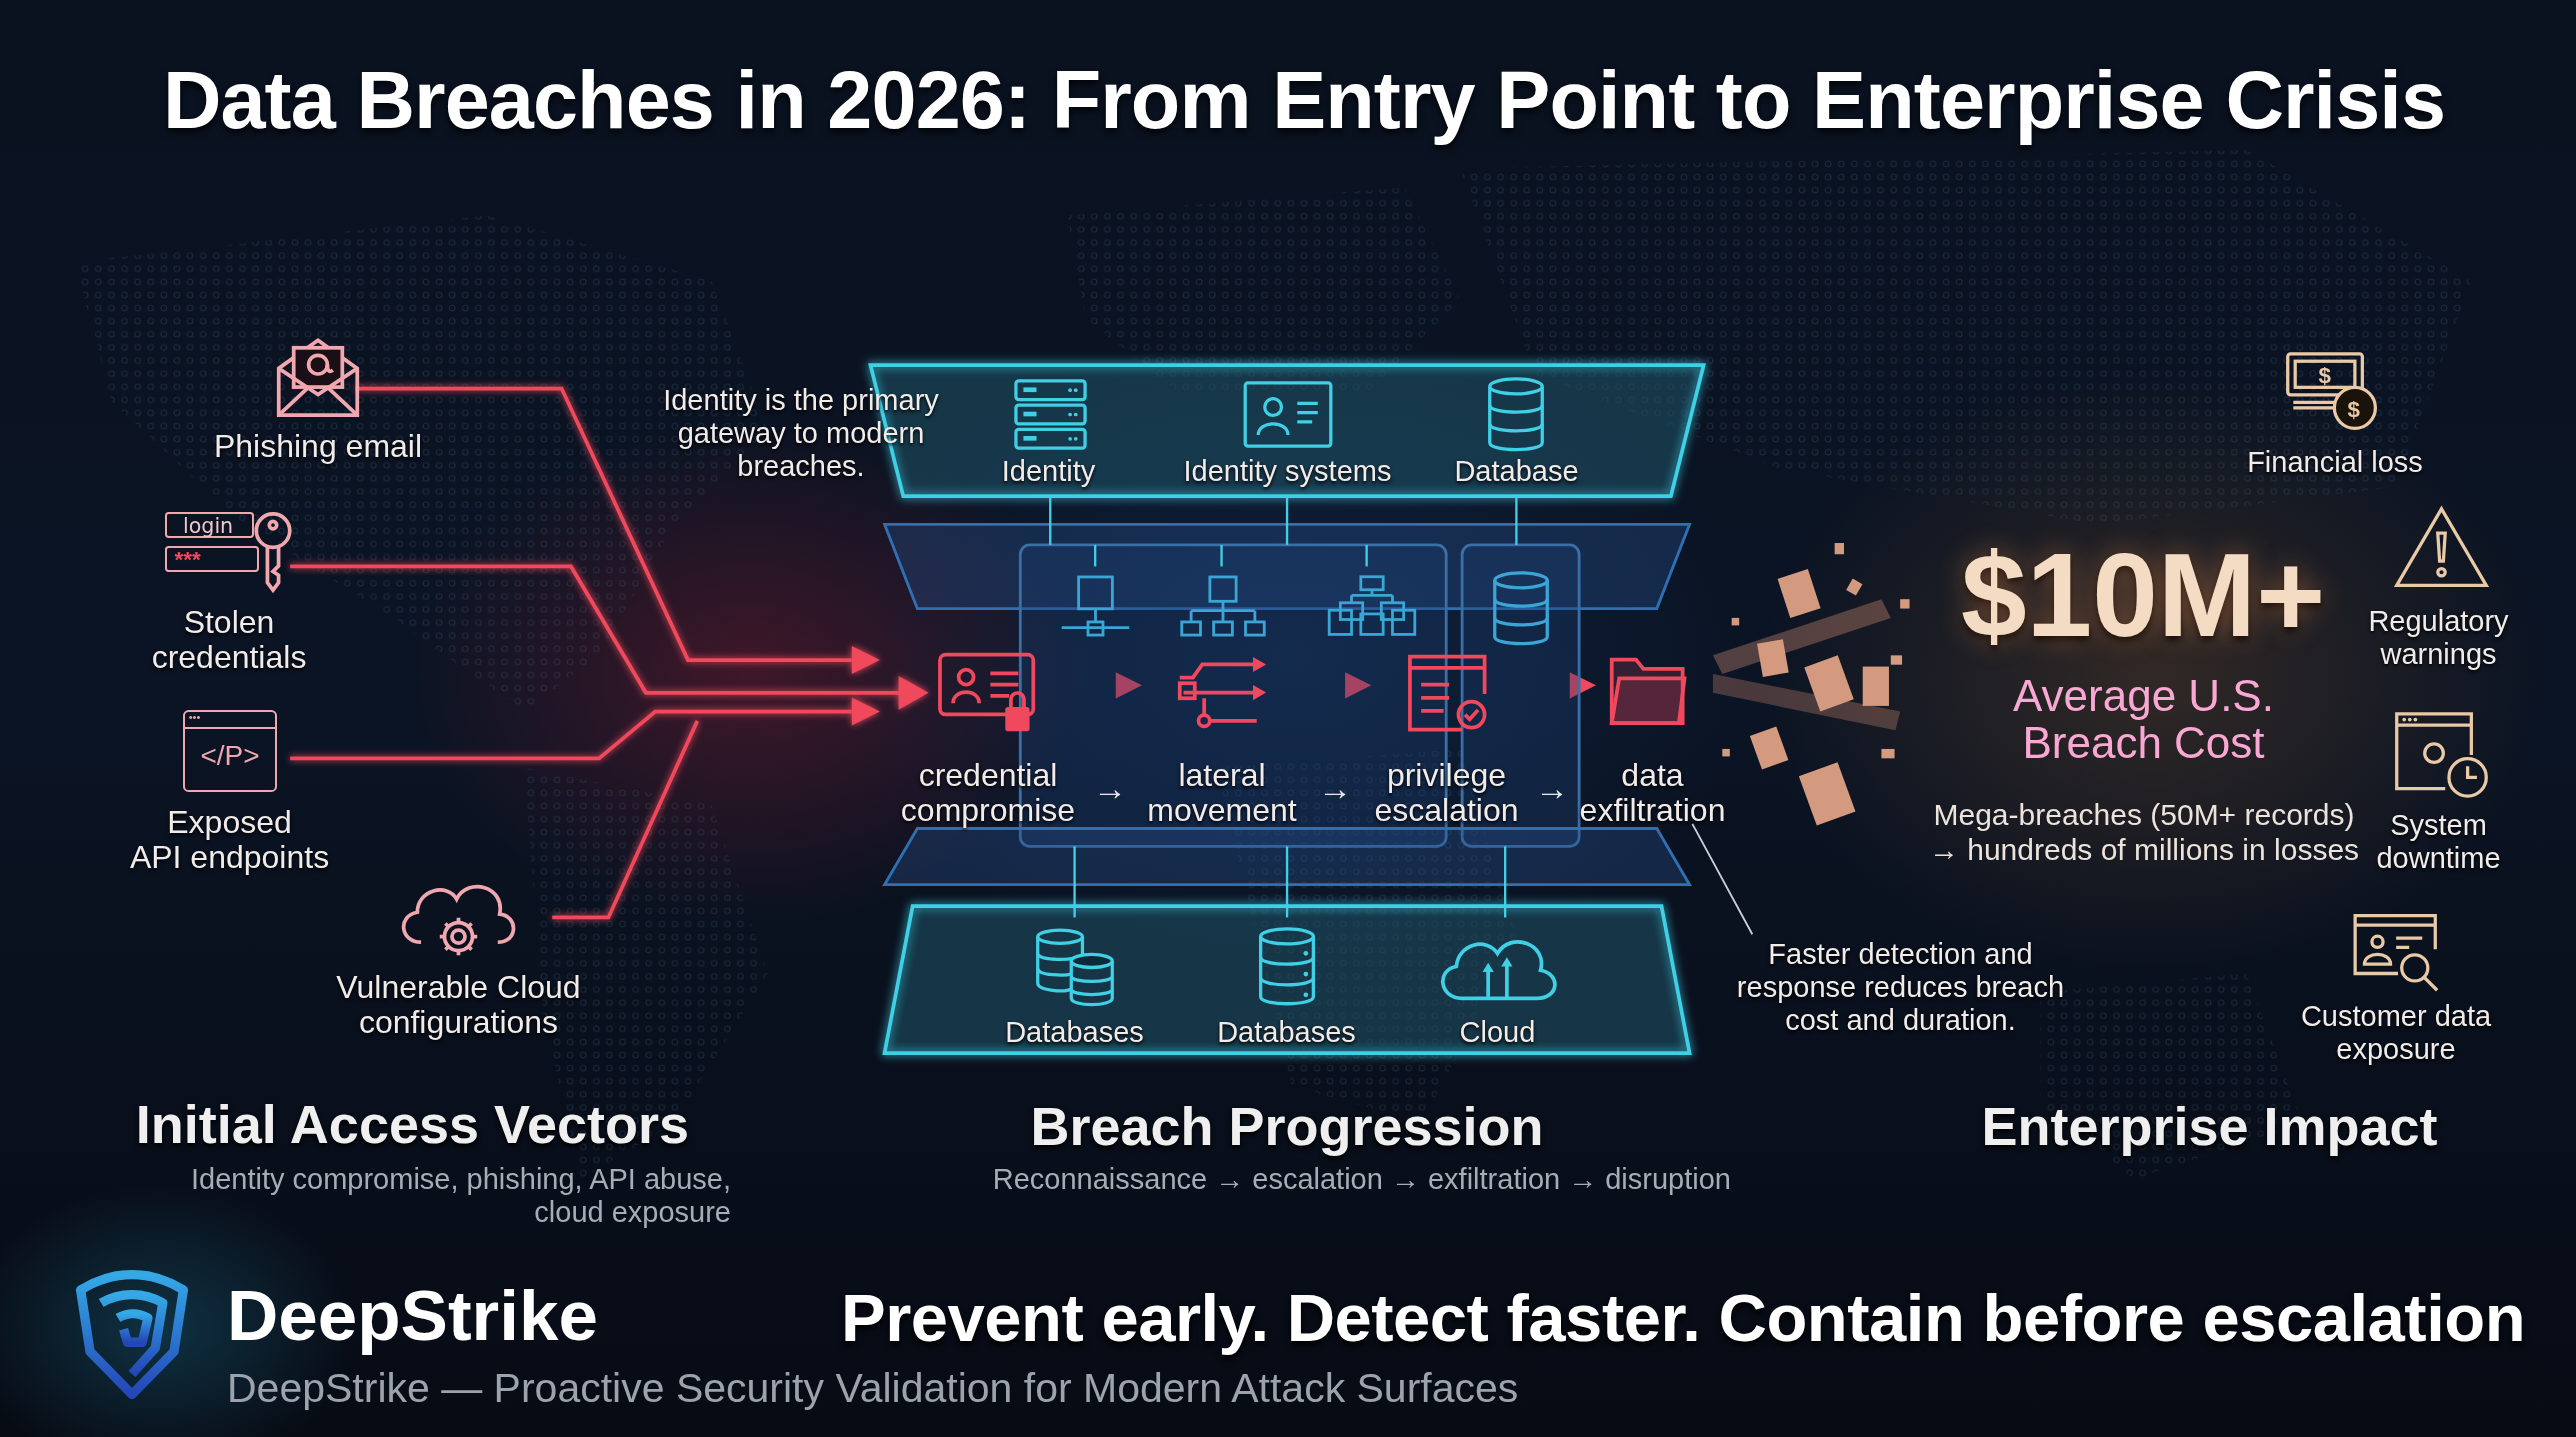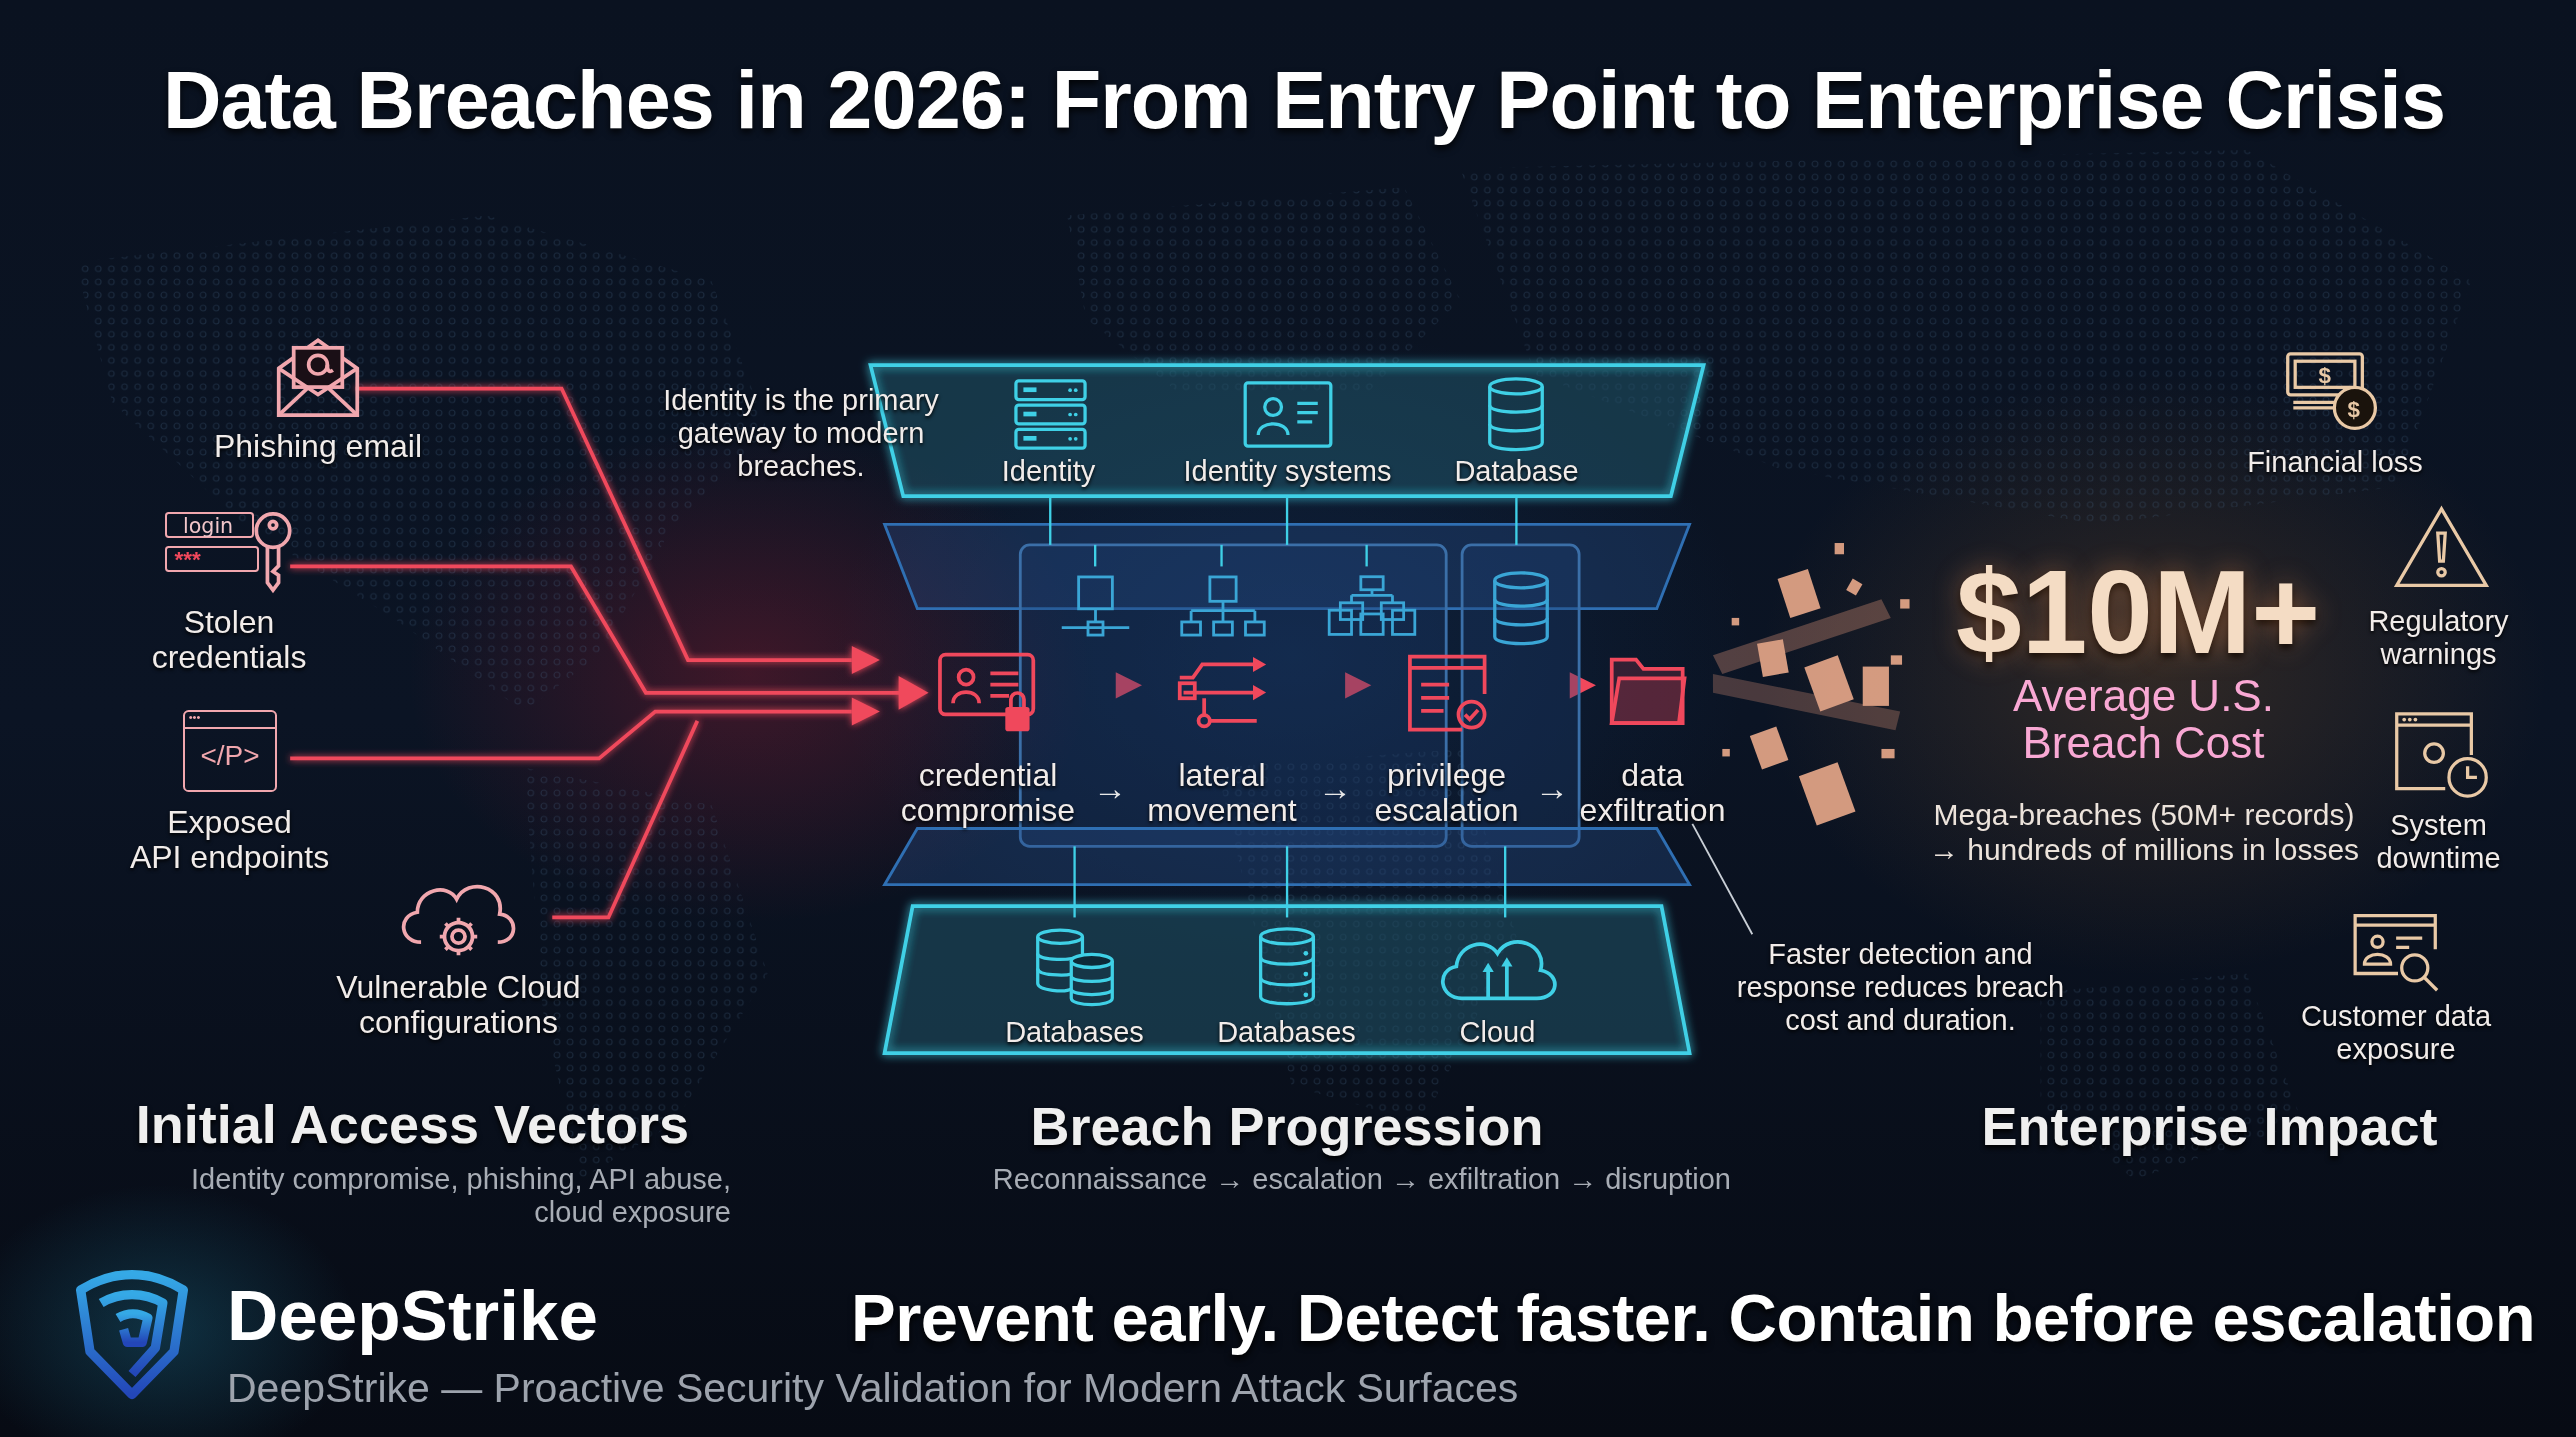--- a/index.html
+++ b/index.html
@@ -16,30 +16,30 @@
   .abs{position:absolute;}
   .title{left:0;width:2576px;top:54px;text-align:center;font-size:81px;font-weight:700;
     letter-spacing:-0.9px;color:#fff;text-shadow:0 3.7px 7.5px rgba(0,0,0,.8);padding-left:16px;}
   .lbl{position:absolute;text-align:center;font-size:32px;line-height:35px;color:#f1ecea;
     text-shadow:0 1.9px 3.7px #000;}
   .lbl.small{font-size:29px;line-height:33px;}
   .icon{position:absolute;}
   .section-title{position:absolute;text-align:center;font-size:54px;font-weight:700;color:#efefef;
     text-shadow:0 2.8px 5.6px #000;}
   .section-sub{position:absolute;text-align:right;font-size:29px;line-height:33px;color:#a8adb5;}
-  .cost{position:absolute;left:1956px;top:544px;width:374px;font-size:118px;
+  .cost{position:absolute;left:1956px;top:527px;width:374px;text-align:center;font-size:118px;
     font-weight:700;color:#f4dcc4;text-shadow:0 0 28px rgba(230,140,80,.45),0 3.7px 7.5px #000;}
   .cost-sub{position:absolute;left:1947px;top:672px;width:393px;text-align:center;font-size:44px;
     line-height:47px;color:#f9a8d4;}
   .cost-note{position:absolute;left:1910px;top:777px;width:468px;text-align:center;font-size:30px;
     line-height:35px;color:#ece3db;margin-top:20px;}
   .brand{position:absolute;left:227px;top:1275px;font-size:71px;font-weight:700;color:#fff;}
   .tagline{position:absolute;left:227px;top:1365px;font-size:41px;color:#9da3ad;}
   .slogan{position:absolute;left:841px;top:1279px;font-size:67px;font-weight:700;color:#fff;
-    text-shadow:0 3.7px 7.5px #000;letter-spacing:-0.5px;margin-left:10px;}
+    text-shadow:0 3.7px 7.5px #000;letter-spacing:-0.5px;}
   .arrow-txt{position:absolute;font-size:34px;color:#e8e8e8;}
 </style>
 </head>
 <body>
 
 <div class="bg"></div>
 
 <svg class="map" width="2576" height="1438" viewBox="0 0 2752 1536">
   <defs>
     <pattern id="dots" width="14" height="14" patternUnits="userSpaceOnUse">

